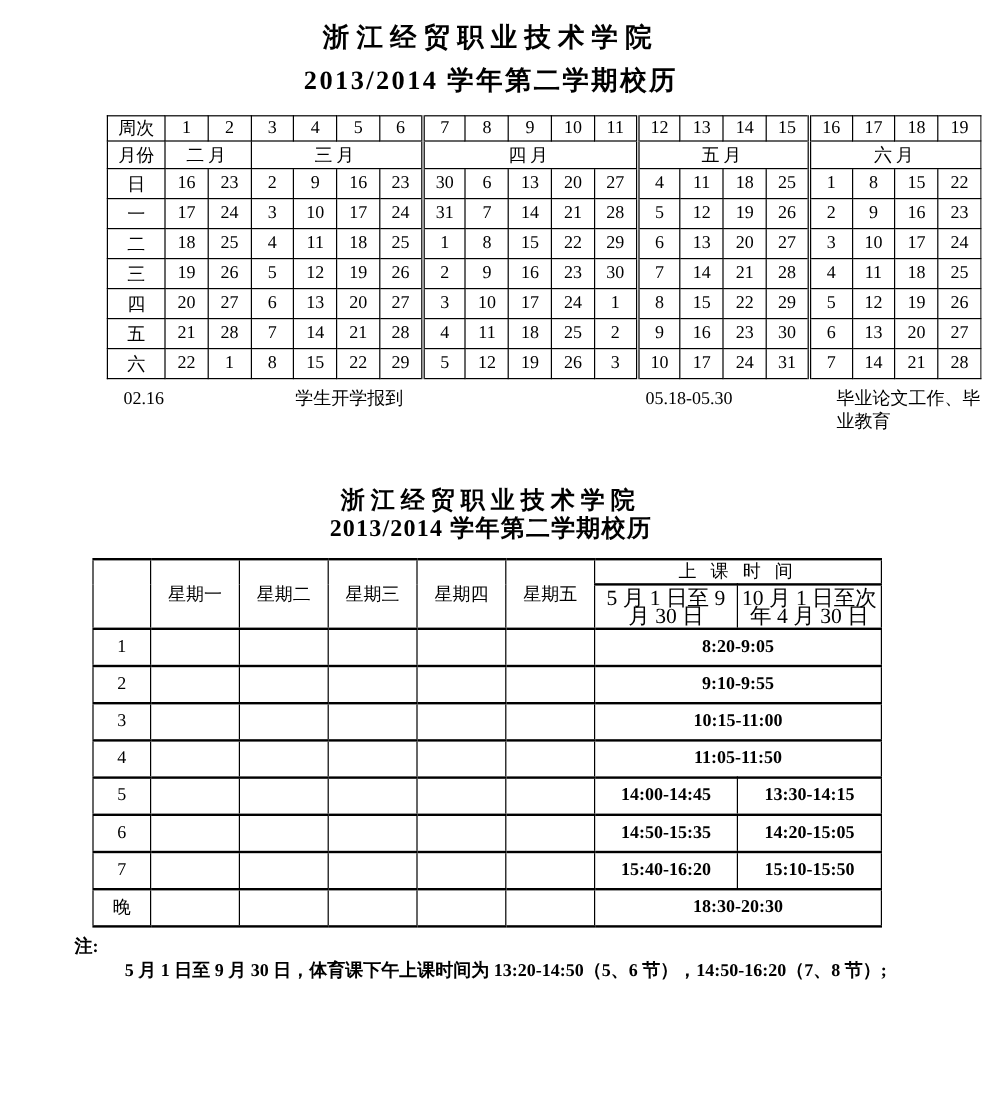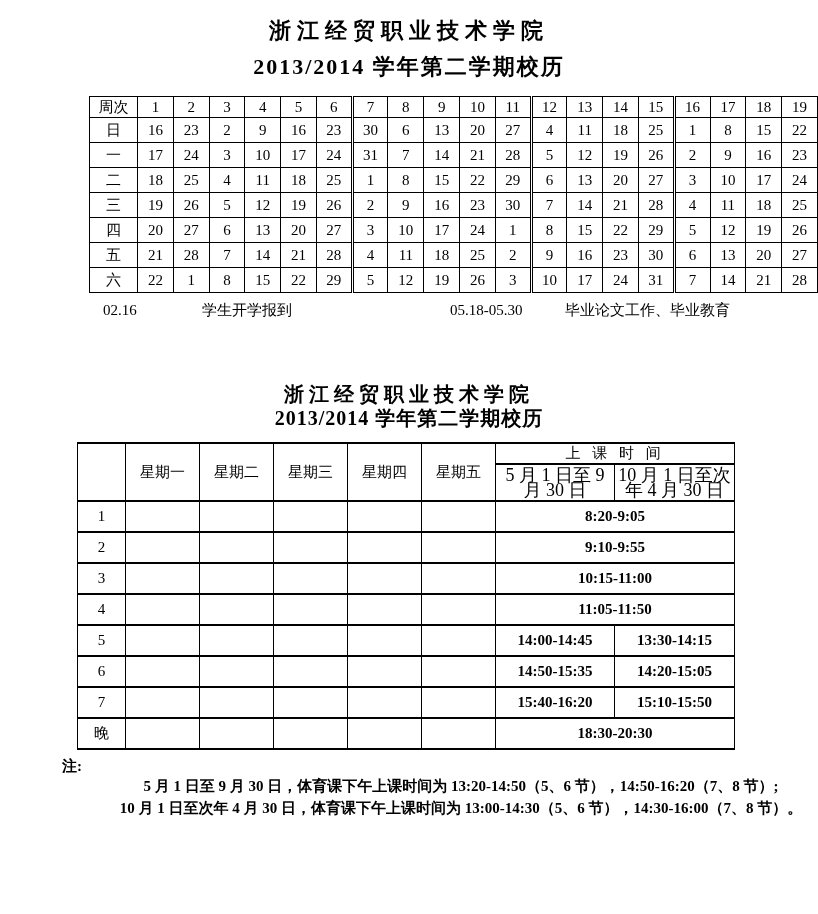--- a/index.html
+++ b/index.html
@@ -15,21 +15,21 @@
   #cal-table{margin:14px 0 0 89px;border-collapse:collapse;table-layout:fixed;width:729px;font-size:15px;}
   #cal-table td,#cal-table th{border:1px solid #000;text-align:center;padding:0;font-weight:normal;overflow:hidden;}
   #cal-table tr.r-week td,#cal-table tr.r-week th{height:20px;}
   #cal-table tr.r-month td,#cal-table tr.r-month th{height:22px;}
   #cal-table tr.r-day td,#cal-table tr.r-day th{height:24px;}
   #cal-table .mb{border-left:3px double #000;}
   #cal-table .month-cell{letter-spacing:3px;}
 
   
   .events{margin:8px 0 0 103px;font-size:15px;}
-  .event-line{display:flex;height:19px;line-height:19px;}
+  .event-line{display:flex;height:19px;line-height:19px;gap:44px;}
   .ev-c1{width:99px;}
   .ev-c2{width:248px;}
   .ev-c3{width:115px;}
   .ev-c4{flex:1;}
 
   
   .title2{margin-top:62px;text-align:center;font-weight:bold;font-size:20px;line-height:24px;letter-spacing:5px;}
   .title2-sub{text-align:center;font-weight:bold;font-size:20px;line-height:24px;letter-spacing:1px;}
 
   
@@ -40,21 +40,21 @@
   }
   #tt-table tr.rA th.time-head{height:15px;letter-spacing:4px;margin-top:48px;}
   #tt-table th.time-sub{font-size:18px;line-height:15px;height:35px;padding:0 2px;margin-top:40px;}
   #tt-table tbody tr{height:31px;}
   #tt-table td.time-cell{font-weight:bold;}
 
   
   .footnote{margin:6px 0 0 62px;font-weight:bold;font-size:15px;}
   .fn-label{line-height:20px;}
   .fn-lines{margin-left:42px;}
-  .fn-line{line-height:21.5px;white-space:nowrap;text-align:center;}
+  .fn-line{line-height:21.5px;white-space:nowrap;}
 </style>
 </head>
 <body>
 
 <div class="title1">浙江经贸职业技术学院</div>
 <div class="subtitle1">2013/2014 学年第二学期校历</div>
 
 <table id="cal-table">
   <colgroup id="cal-cols">
       <col style="width: 48px;">
@@ -93,20 +93,28 @@
         <td>10</td>
         <td>11</td>
         <td class="mb">12</td>
         <td>13</td>
         <td>14</td>
         <td>15</td>
         <td class="mb">16</td>
         <td>17</td>
         <td>18</td>
         <td>19</td>
+      </tr>
+      <tr class="r-month">
+        <th>月份</th>
+        <td class="month-cell" colspan="2">二月</td>
+        <td class="month-cell" colspan="4">三月</td>
+        <td class="month-cell mb" colspan="5">四月</td>
+        <td class="month-cell mb" colspan="4">五月</td>
+        <td class="month-cell mb" colspan="4">六月</td>
       </tr>
       <tr class="r-day">
         <th>日</th>
         <td>16</td>
         <td>23</td>
         <td>2</td>
         <td>9</td>
         <td>16</td>
         <td>23</td>
         <td class="mb">30</td>
@@ -372,15 +380,14 @@
         <td></td>
         <td class="time-cell" colspan="2">18:30-20:30</td>
       </tr>
     </tbody>
 </table>
 
 <div class="footnote">
   <div class="fn-label">注:</div>
   <div class="fn-lines" id="fn-lines">
       <div class="fn-line">5 月 1 日至 9 月 30 日，体育课下午上课时间为 13:20-14:50（5、6 节），14:50-16:20（7、8 节）;</div>
-      <div class="fn-line">10 月 1 日至次年 4 月 30 日，体育课下午上课时间为 13:00-14:30（5、6 节），14:30-16:00（7、8 节）。</div>
     </div>
 </div>
 
 </body></html>

